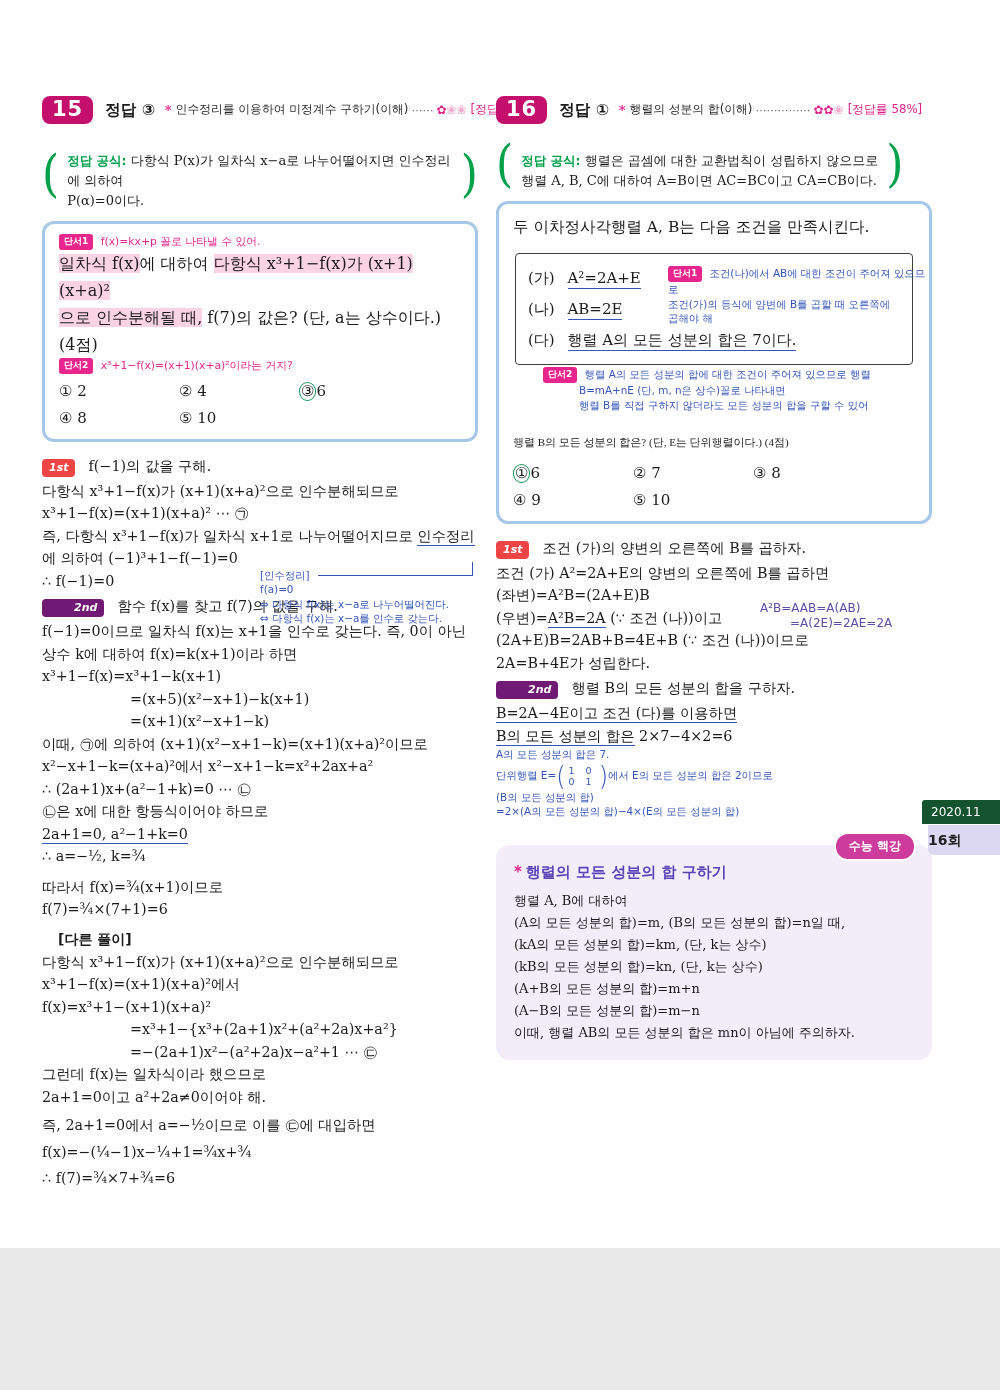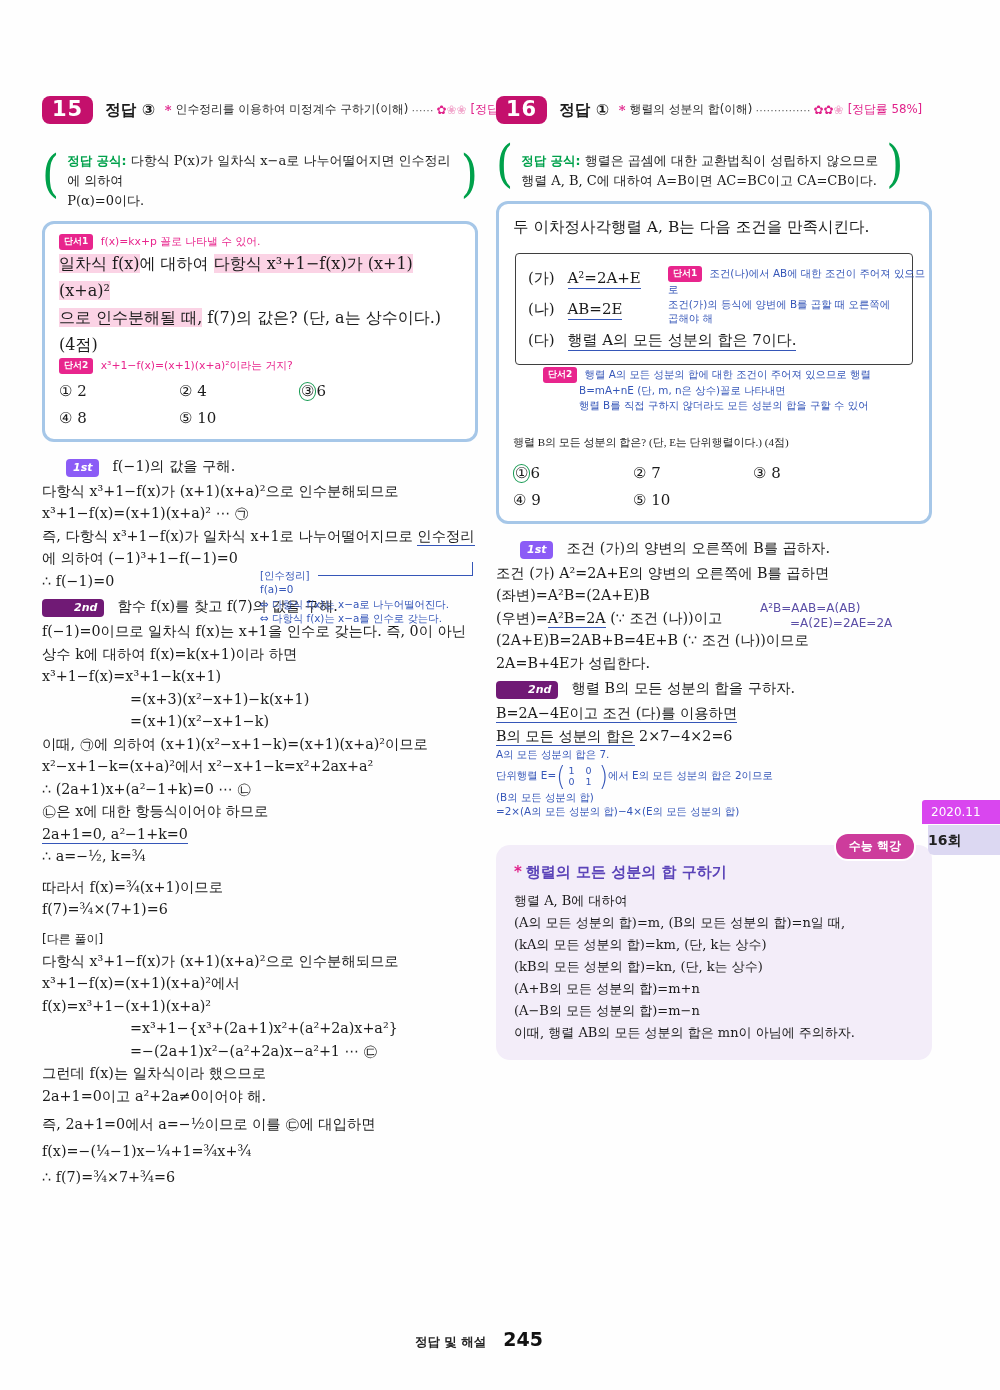--- a/index.html
+++ b/index.html
@@ -1,16 +1,16 @@
 <!DOCTYPE html>
 <html><head>
 <meta charset="utf-8">
 <style>
   html,body{margin:0;padding:0;background:#e9e9e9;}
-  .page{position:relative;width:1000px;height:1390px;background:#fefefe;margin:0 auto;
+  .page{position:relative;width:1000px;height:1248px;background:#fefefe;margin:0 auto;
         font-family:"DejaVu Serif","Liberation Serif",serif;color:#1b1b1b;overflow:hidden;}
   .col{position:absolute;top:96px;width:436px;}
   .col-left{left:42px;}
   .col-right{left:496px;}
 
   
   .qheader{display:flex;align-items:center;white-space:nowrap;}
   .qnum{background:#c4106c;color:#fff;font:bold 21px "DejaVu Sans","Liberation Sans",sans-serif;
         padding:1px 10px 3px;border-radius:8px;letter-spacing:1px;}
   .qans{font-weight:bold;font-size:15.5px;margin-left:12px;font-family:"DejaVu Sans","Liberation Sans",sans-serif;}
@@ -40,26 +40,26 @@
   .ring{display:inline-block;border:1.7px solid #169a52;border-radius:50%;padding:0 1px;line-height:1.1;}
 
   
   .sol{position:relative;margin-top:6px;}
   .line{font-size:14.3px;line-height:22.5px;}
   .ind{padding-left:88px;}
   .u{border-bottom:1.6px solid #3556b8;padding-bottom:1px;}
   .step{margin:4px 0 3px;}
   .badge-step{display:inline-block;color:#fff;font:italic bold 11px "DejaVu Sans","Liberation Sans",sans-serif;
         padding:2px 7px 3px;border-radius:4px;margin-right:8px;}
-  .b1{background:#8b5cf6;margin-left:24px;} .b2{background:#701a75;padding-left:32px;}
+  .b1{background:#ef4444;} .b2{background:#701a75;padding-left:32px;}
   .step-label{font-size:14.3px;}
   .blue-ann{font-family:"DejaVu Sans","Liberation Sans",sans-serif;font-size:10.4px;color:#3556b8;line-height:14.5px;}
   .purple-ann{font-family:"DejaVu Sans","Liberation Sans",sans-serif;font-size:12px;color:#5b4ea6;line-height:15px;}
   .abs{position:absolute;}
-  .alt-title{font-weight:normal;font-size:12px;margin:10px 0 2px;font-family:"DejaVu Sans","Liberation Sans",sans-serif;}
+  .alt-title{font-weight:bold;font-size:14px;margin:10px 16px 2px;font-family:"DejaVu Sans","Liberation Sans",sans-serif;}
   .arrow-line{border-top:1.2px solid #3556b8;position:relative;}
   .arrow-line .up{position:absolute;right:0;bottom:0;height:12px;border-right:1.2px solid #3556b8;}
 
   
   .cbox{position:relative;border:1.5px solid #3f3f3f;border-radius:4px;padding:12px 12px 10px;margin:12px 2px 2px;}
   .cline{font-size:15px;line-height:24px;margin-bottom:7px;}
   .clab{margin-right:8px;}
   .c1-ann{position:absolute;left:152px;top:12px;width:262px;}
   .clue2-wrap{padding-left:30px;margin:2px 0 4px;}
 
@@ -70,21 +70,21 @@
 
   
   .hbox{position:relative;background:#f3edf9;border-radius:14px;padding:18px 18px 16px;margin-top:26px;}
   .hbadge{position:absolute;top:-13px;right:16px;background:#cd3c9c;color:#fff;
         font:bold 12px "DejaVu Sans","Liberation Sans",sans-serif;padding:4px 13px;border-radius:14px;border:2px solid #fff;}
   .htitle{font:bold 15px "DejaVu Sans","Liberation Sans",sans-serif;color:#5a43b8;margin-bottom:8px;}
   .htitle .st{color:#e0218a;margin-right:4px;}
   .hline{font-size:13px;line-height:22px;}
 
   
-  .tab-date{position:absolute;left:922px;top:800px;width:78px;height:24px;background:#d946ef;color:#fff;
+  .tab-date{position:absolute;left:922px;top:800px;width:78px;height:24px;background:#14532d;color:#fff;
         font:12px "DejaVu Sans","Liberation Sans",sans-serif;line-height:24px;padding-left:9px;box-sizing:border-box;border-radius:3px 0 0 0;}
   .tab-round{position:absolute;left:928px;top:825px;width:72px;height:30px;background:#dcd8f2;color:#222;
         font:bold 14px "DejaVu Sans","Liberation Sans",sans-serif;line-height:30px;padding-left:0;box-sizing:border-box;border-radius:0 0 0 6px;}
   .footer{position:absolute;left:0;top:1328px;width:958px;text-align:center;}
   .flab{font:bold 12.5px "DejaVu Sans","Liberation Sans",sans-serif;color:#222;margin-right:12px;}
   .fpage{font:bold 19px "DejaVu Sans","Liberation Sans",sans-serif;color:#111;}
 </style>
 </head>
 <body>
 
@@ -161,21 +161,21 @@
         <div>⇔ 다항식 f(x)는 x−a를 인수로 갖는다.</div>
       </div>
 
       <div class="step">
         <span class="badge-step b2">2nd</span>
         <span class="step-label">함수 f(x)를 찾고 f(7)의 값을 구해.</span>
       </div>
       <div class="line">f(−1)=0이므로 일차식 f(x)는 x+1을 인수로 갖는다. 즉, 0이 아닌</div>
       <div class="line">상수 k에 대하여 f(x)=k(x+1)이라 하면</div>
       <div class="line">x³+1−f(x)=x³+1−k(x+1)</div>
-      <div class="line ind">=(x+3)(x²−x+1)−k(x+1)</div>
+      <div class="line ind">=(x+5)(x²−x+1)−k(x+1)</div>
       <div class="line ind">=(x+1)(x²−x+1−k)</div>
       <div class="line">이때, ㉠에 의하여 (x+1)(x²−x+1−k)=(x+1)(x+a)²이므로</div>
       <div class="line">x²−x+1−k=(x+a)²에서 x²−x+1−k=x²+2ax+a²</div>
       <div class="line">∴ (2a+1)x+(a²−1+k)=0 ⋯ ㉡</div>
       <div class="line">㉡은 x에 대한 항등식이어야 하므로</div>
       <div class="line"><span class="u">2a+1=0, a²−1+k=0</span></div>
       <div class="line" style="position:relative;">
         <span>∴ a=−½, k=¾</span>
       </div>
       <div class="line" style="margin-top:8px;">따라서 f(x)=¾(x+1)이므로</div>

